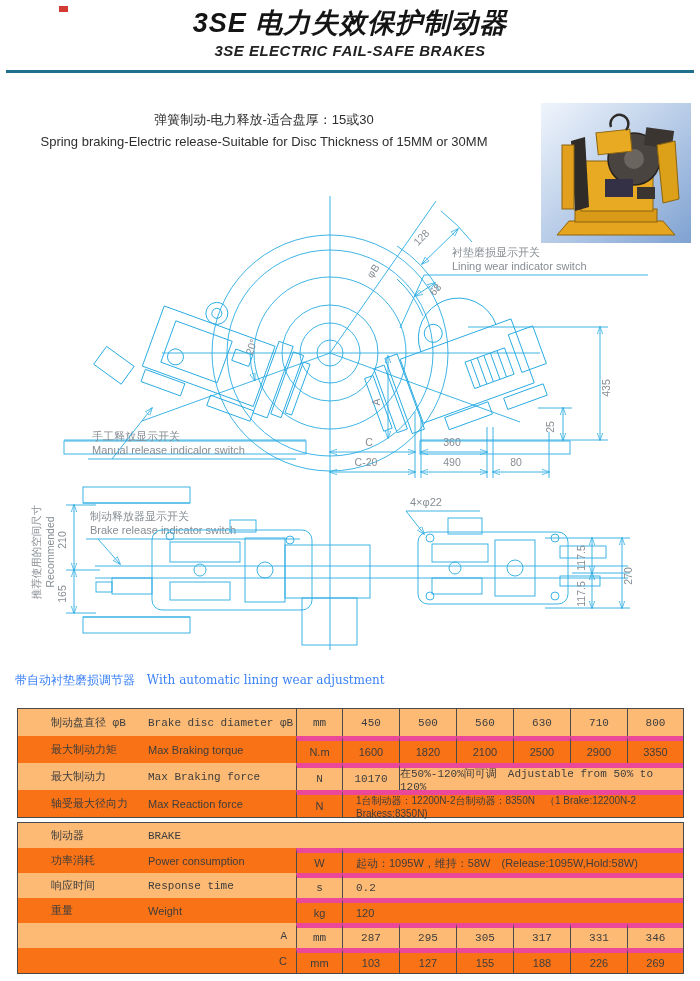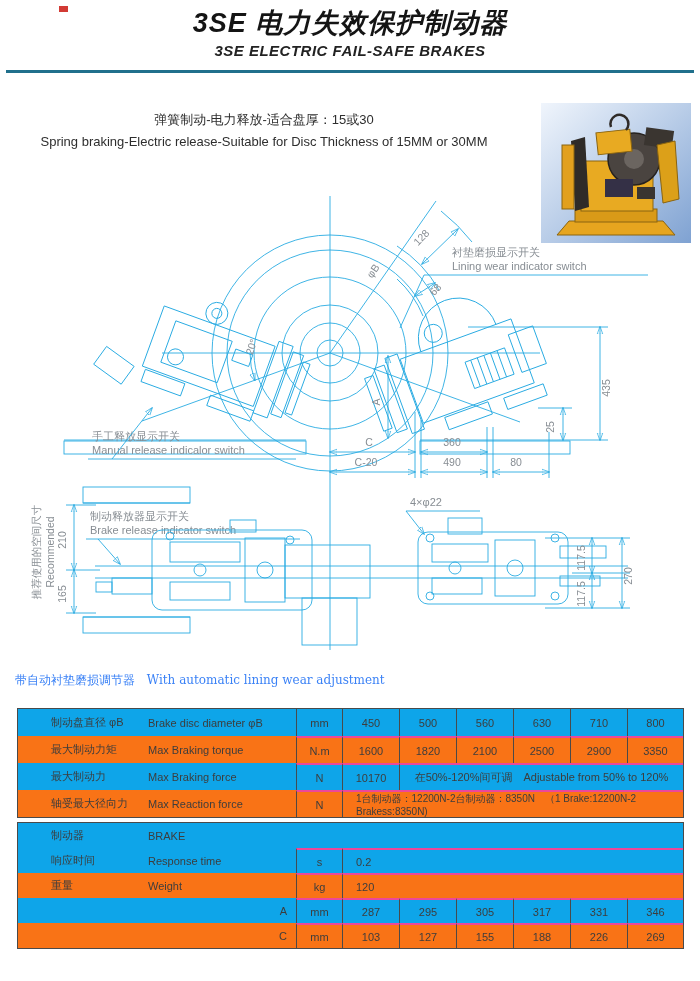--- a/index.html
+++ b/index.html
@@ -16,34 +16,34 @@
   .photo{position:absolute;top:103px;left:541px;width:150px;height:140px;}
   .draw{position:absolute;top:180px;left:0;}
   .note{position:absolute;top:672px;left:15px;font-family:"DejaVu Serif",serif;
         font-size:12px;color:#3b82f6;}
   .note .n-en{margin-left:8px;}
   
   .tbl{position:absolute;left:17px;width:665px;border:1px solid #4a4a4a;font-size:11px;color:#3d3d3d;}
   .tbl1{top:708px;} .tbl2{top:822px;}
   .row{display:flex;align-items:stretch;}
   .tbl1 .row{height:27px;} .tbl2 .row{height:25px;}
-  .row.blue{background:#0ea5e9;} .row.white{background:#f97316;}
+  .row.blue{background:#fdba74;font-family:Liberation Mono, monospace;} .row.white{background:#f97316;}
   .cell{display:flex;align-items:center;justify-content:center;box-sizing:border-box;}
   .cl{flex:0 0 278px;justify-content:flex-start;padding-left:33px;}
   .cl .zh{display:inline-block;min-width:97px;}
   .cl.right{justify-content:flex-end;padding-right:9px;padding-left:0;}
   .cu{flex:0 0 46px;border-left:1px solid #4a4a4a;}
   .cv{flex:0 0 57px;border-left:1px solid #4a4a4a;}
   .cv:last-child{flex:1 1 auto;}
   .cs{flex:1 1 auto;border-left:1px solid #4a4a4a;justify-content:center;}
   .cs.left{justify-content:flex-start;padding-left:13px;}
   .cs.small{font-size:10px;}
   .cspan{flex:1 1 auto;justify-content:flex-start;padding-left:33px;}
   .cspan .zh{display:inline-block;min-width:97px;}
-  .row + .row .cu, .row + .row .cv, .row + .row .cs{border-top:2px solid #ec4899;}
+  .row + .row .cu, .row + .row .cv, .row + .row .cs{border-top:5px solid #ec4899;}
   
   .draw line,.draw circle,.draw rect,.draw path{stroke:#29abe2;stroke-width:.9;fill:none;}
   .draw text{stroke:none;fill:#878d93;font-family:"Liberation Sans",sans-serif;}
   .dimtxt{font-size:10.5px;}
   .lbltxt{font-size:11px;}
 </style>
 </head>
 <body>
 
 <div class="page">
@@ -344,20 +344,28 @@
     </div>
   </div>
 
   <div class="tbl tbl2">
     <div class="row blue">
       <div class="cell cspan">
         <span class="zh">制动器</span>
         <span class="en">BRAKE</span>
       </div>
     </div>
+    <div class="row white">
+      <div class="cell cl">
+        <span class="zh">功率消耗</span>
+        <span class="en">Power consumption</span>
+      </div>
+      <div class="cell cu">W</div>
+      <div class="cell cs left">起动：1095W，维持：58W　(Release:1095W,Hold:58W)</div>
+    </div>
     <div class="row blue">
       <div class="cell cl">
         <span class="zh">响应时间</span>
         <span class="en">Response time</span>
       </div>
       <div class="cell cu">s</div>
       <div class="cell cs left">0.2</div>
     </div>
     <div class="row white">
       <div class="cell cl">

